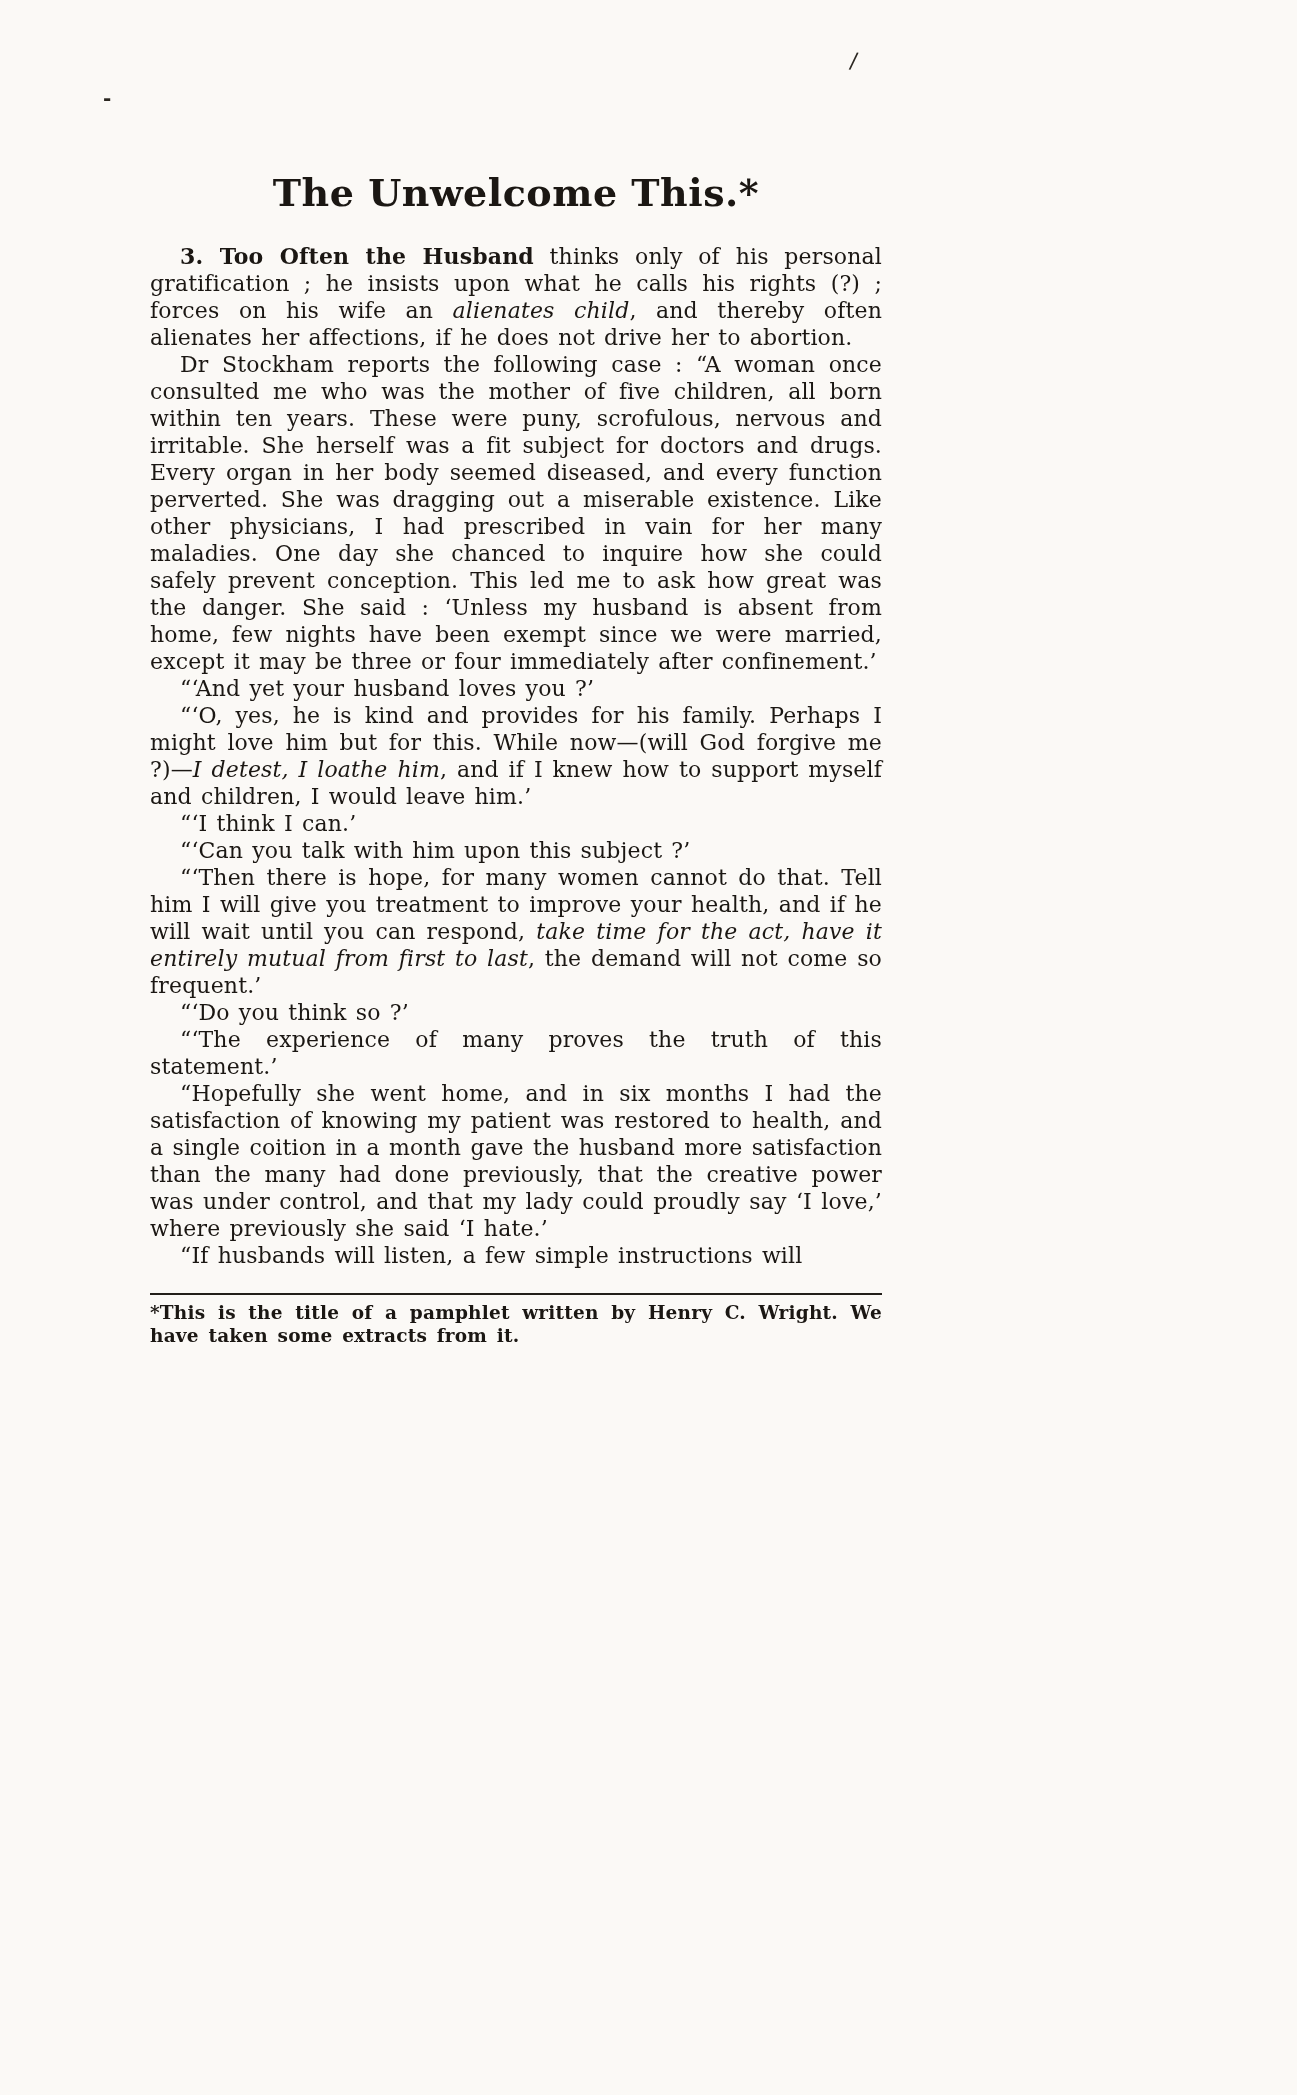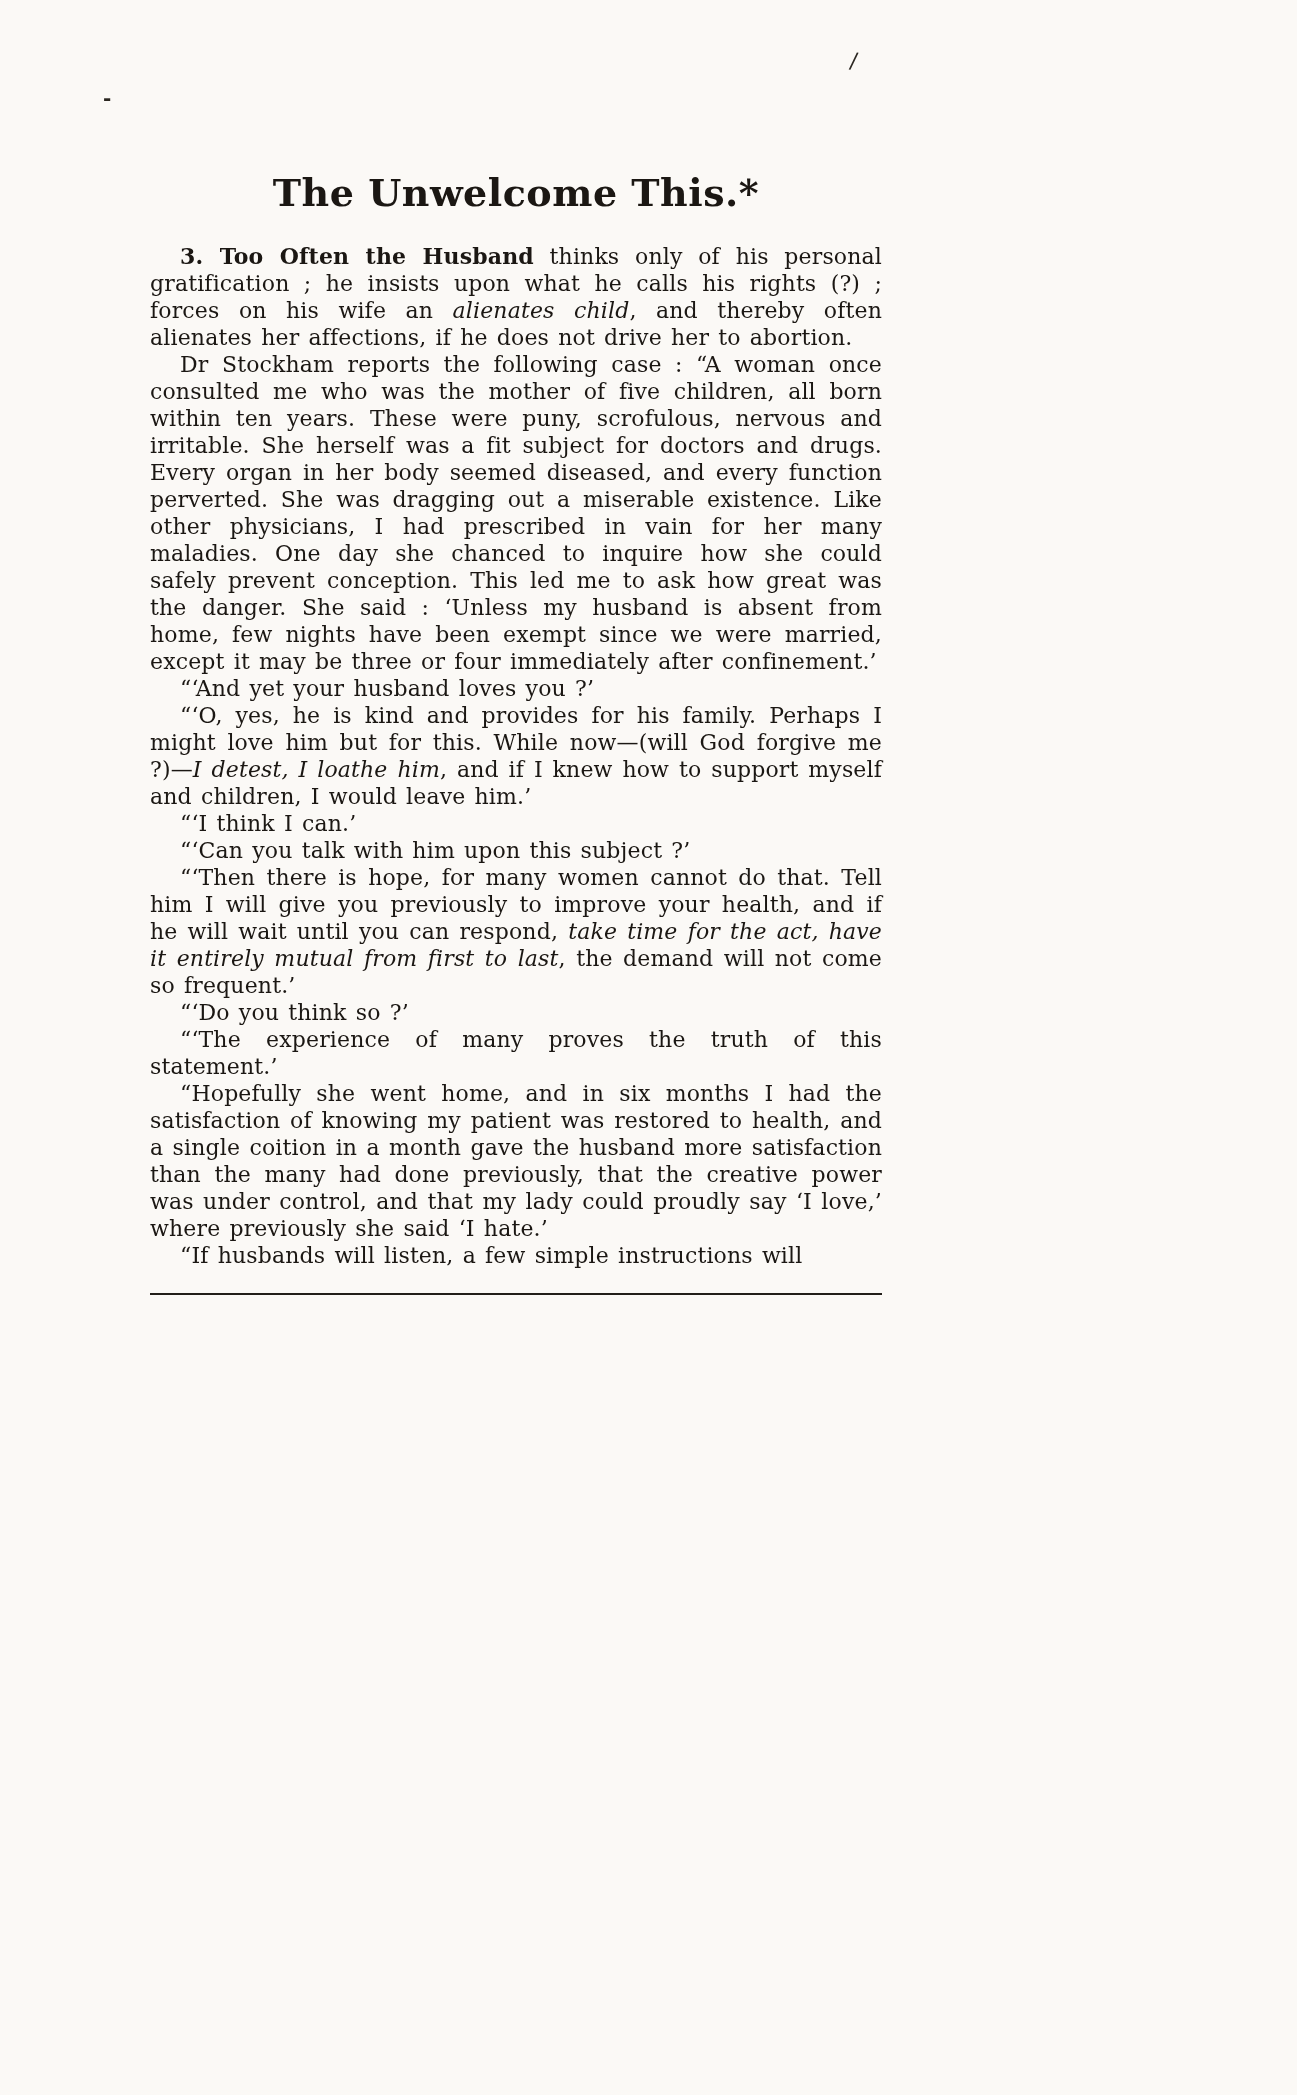--- a/index.html
+++ b/index.html
@@ -100,24 +100,25 @@
 
   <h1 class="page-title">The Unwelcome This.*</h1>
 
   <div class="body-text">
       <p class="para"><span class="bold">3. Too Often the Husband</span><span class="normal"> thinks only of his personal gratification ; he insists upon what he calls his rights (?) ; forces on his wife an </span><span class="italic">alienates child</span><span class="normal">, and thereby often alienates her affections, if he does not drive her to abortion.</span></p>
       <p class="para"><span class="normal">Dr Stockham reports the following case : “A woman once consulted me who was the mother of five children, all born within ten years.  These were puny, scrofulous, nervous and irritable.  She herself was a fit subject for doctors and drugs.  Every organ in her body seemed diseased, and every function perverted.  She was dragging out a miserable existence.  Like other physicians, I had prescribed in vain for her many maladies.  One day she chanced to inquire how she could safely prevent conception.  This led me to ask how great was the danger.  She said : ‘Unless my husband is absent from home, few nights have been exempt since we were married, except it may be three or four immediately after confinement.’</span></p>
       <p class="para"><span class="normal">“‘And yet your husband loves you ?’</span></p>
       <p class="para"><span class="normal">“‘O, yes, he is kind and provides for his family.  Perhaps I might love him but for this.  While now—(will God forgive me ?)—</span><span class="italic">I detest, I loathe him</span><span class="normal">, and if I knew how to support myself and children, I would leave him.’</span></p>
       <p class="para"><span class="normal">“‘I think I can.’</span></p>
       <p class="para"><span class="normal">“‘Can you talk with him upon this subject ?’</span></p>
-      <p class="para"><span class="normal">“‘Then there is hope, for many women cannot do that.  Tell him I will give you previously to improve your health, and if he will wait until you can respond, </span><span class="italic">take time for the act, have it entirely mutual from first to last</span><span class="normal">, the demand will not come so frequent.’</span></p>
+      <p class="para"><span class="normal">“‘Then there is hope, for many women cannot do that.  Tell him I will give you treatment to improve your health, and if he will wait until you can respond, </span><span class="italic">take time for the act, have it entirely mutual from first to last</span><span class="normal">, the demand will not come so frequent.’</span></p>
       <p class="para"><span class="normal">“‘Do you think so ?’</span></p>
       <p class="para"><span class="normal">“‘The experience of many proves the truth of this statement.’</span></p>
       <p class="para"><span class="normal">“Hopefully she went home, and in six months I had the satisfaction of knowing my patient was restored to health, and a single coition in a month gave the husband more satisfaction than the many had done previously, that the creative power was under control, and that my lady could proudly say ‘I love,’ where previously she said ‘I hate.’</span></p>
       <p class="para"><span class="normal">“If husbands will listen, a few simple instructions will</span></p>
     </div>
 
   <div class="footnote-block">
     <hr class="footnote-rule">
+    <p class="footnote-text">*This is the title of a pamphlet written by Henry C. Wright.  We have taken some extracts from it.</p>
   </div>
 
 </div>
 
 </body></html>

